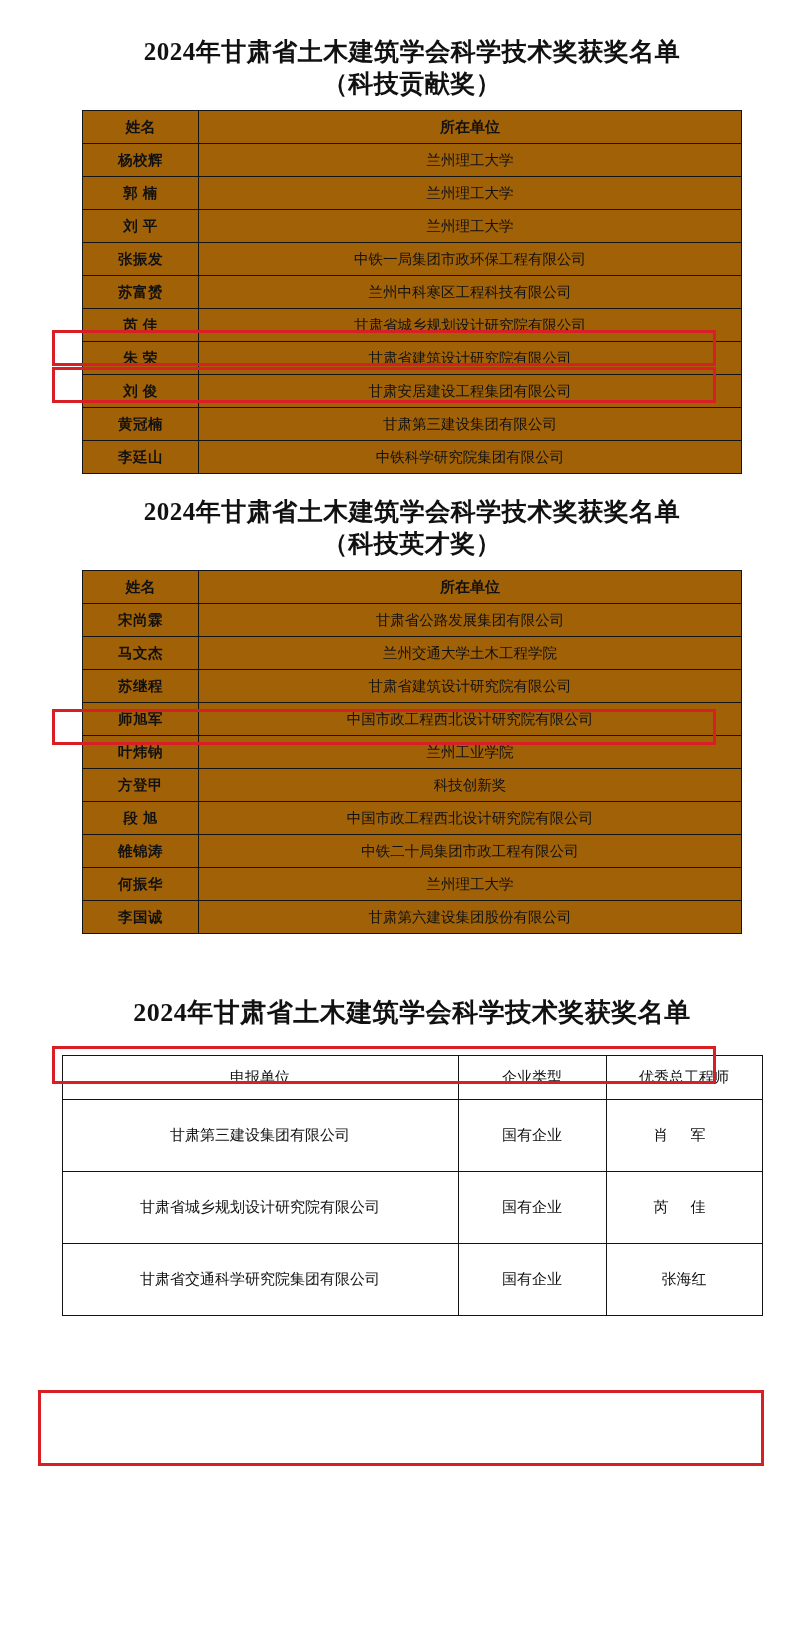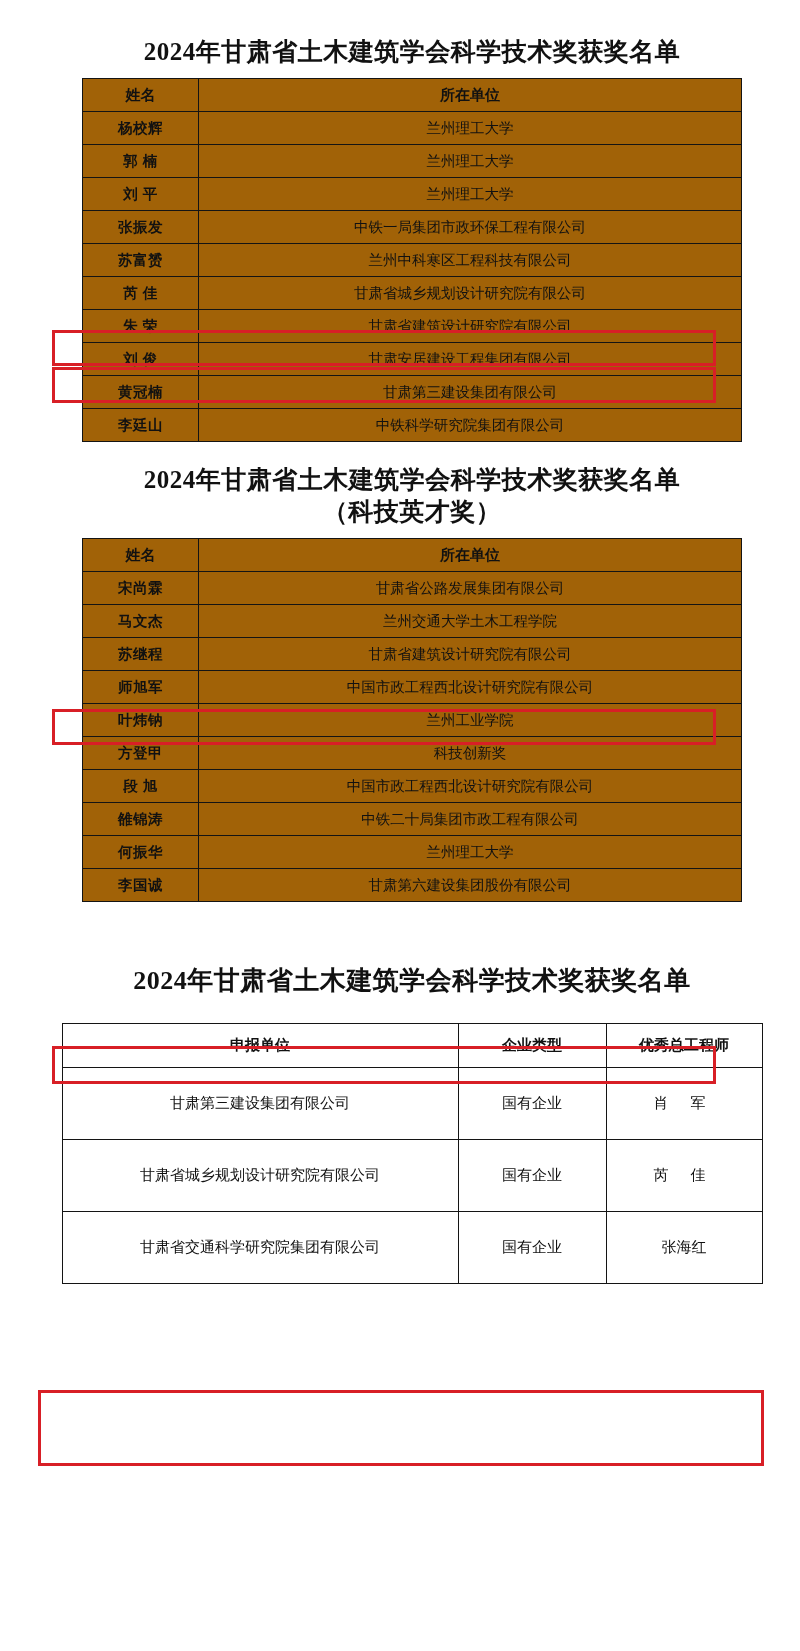--- a/index.html
+++ b/index.html
@@ -82,41 +82,42 @@
   table.award3 th, table.award3 td {
     border: 1px solid #141414;
     text-align: center;
     font-size: 15px;
     color: #111;
     height: 72px;
     padding: 2px 6px;
     vertical-align: middle;
     box-sizing: border-box;
   }
-  table.award3 th { font-weight: bold; height: 44px; }
+  table.award3 th { font-weight: normal; height: 44px; }
   table.award3 .c1 { width: 396px; }
   table.award3 .c2 { width: 148px; }
   table.award3 .c3 { width: 156px; }
 
   
   .hl {
     position: absolute;
     border: 3px solid #d81f26;
     box-sizing: border-box;
     pointer-events: none;
   }
 </style>
 </head>
 <body>
 
 <div class="page">
 
   <div class="section">
     <div class="doc-title title-block-1">
       <span>2024年甘肃省土木建筑学会科学技术奖获奖名单</span>
+      <span class="line2">（科技贡献奖）</span>
     </div>
     <table class="award">
       <colgroup>
           <col class="col-name">
           <col>
         </colgroup>
       <thead>
         <tr>
           <th>姓名</th>
           <th>所在单位</th>

